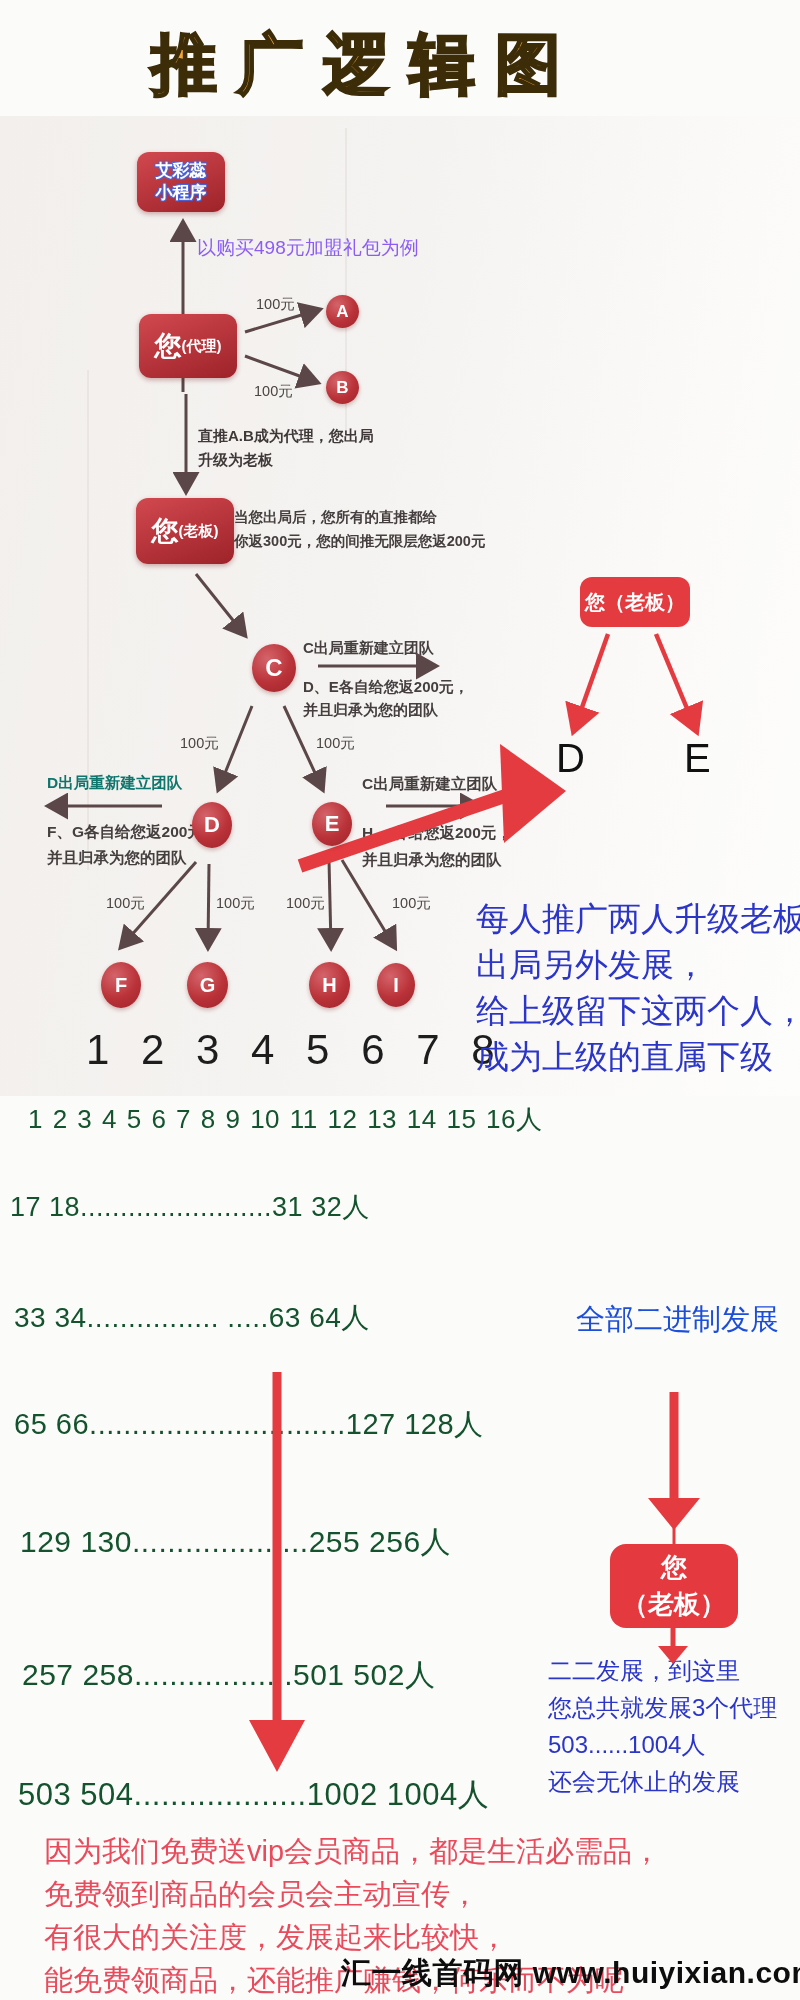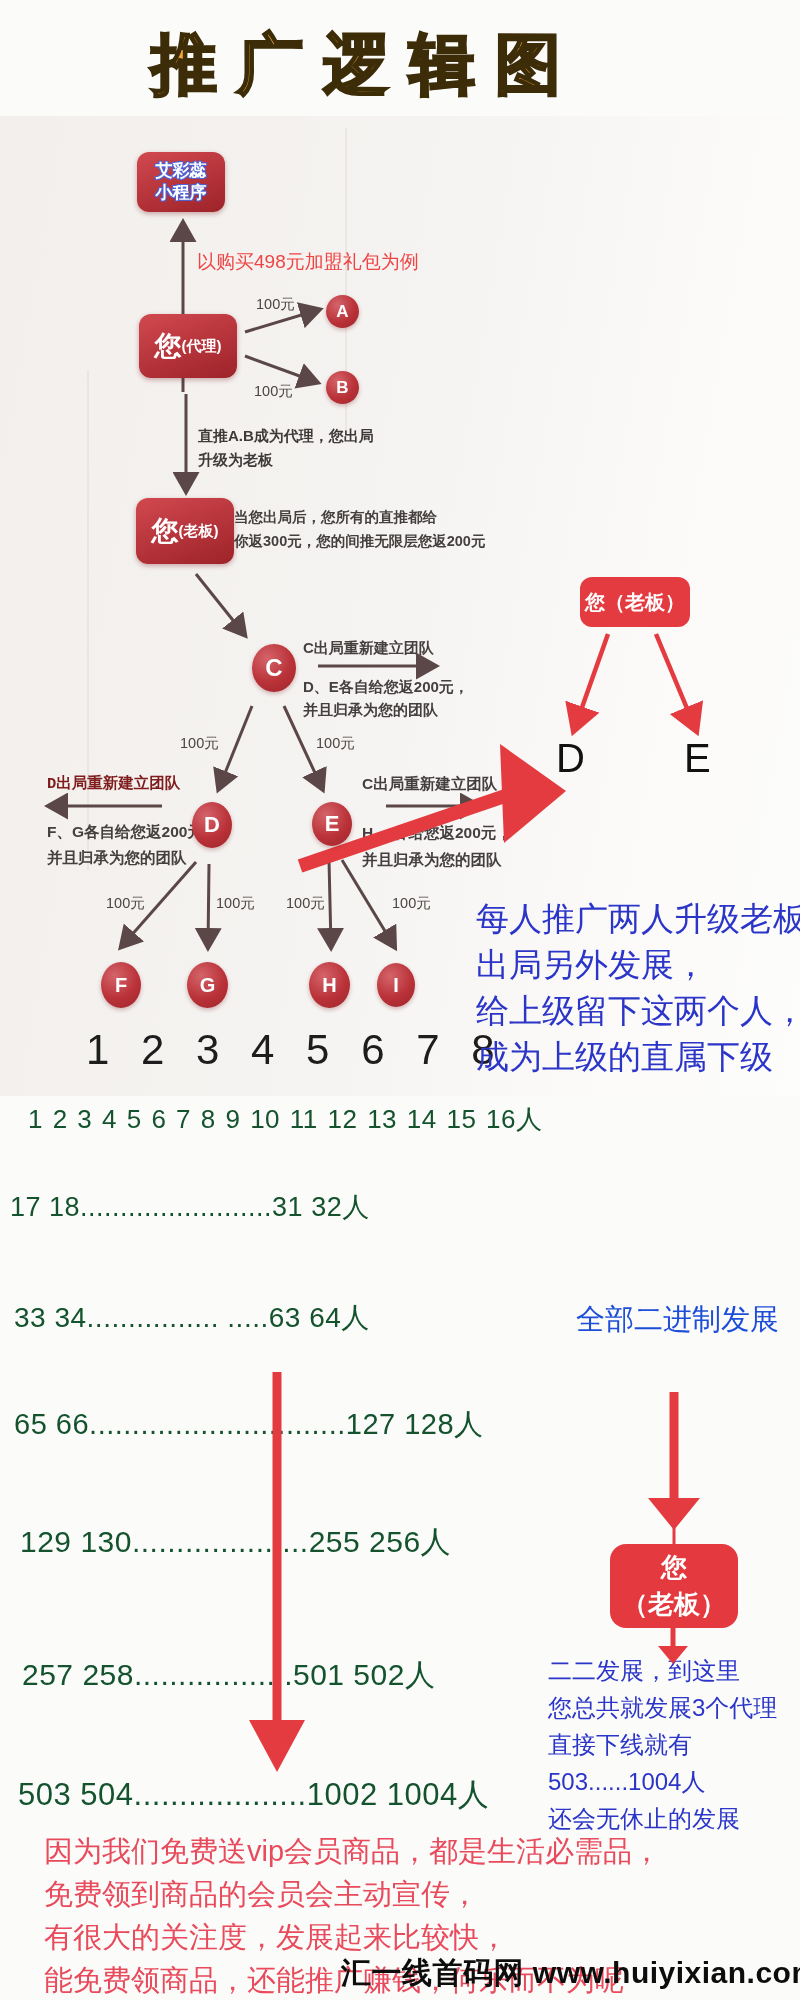--- a/index.html
+++ b/index.html
@@ -50,32 +50,32 @@
   .c-b{left:326px;top:371px;width:33px;height:33px;font-size:17px;}
   .c-c{left:252px;top:644px;width:44px;height:48px;font-size:24px;}
   .c-d{left:192px;top:802px;width:40px;height:46px;font-size:22px;}
   .c-e{left:312px;top:802px;width:40px;height:44px;font-size:22px;}
   .c-f{left:101px;top:962px;width:40px;height:46px;font-size:20px;}
   .c-g{left:187px;top:962px;width:41px;height:46px;font-size:20px;}
   .c-h{left:309px;top:962px;width:41px;height:46px;font-size:20px;}
   .c-i{left:377px;top:963px;width:38px;height:44px;font-size:20px;}
 
   .cap{position:absolute;z-index:2;color:#443e3d;white-space:nowrap;}
-  .cap-example{left:197px;top:249px;font-size:19px;color:#ef4444;}
+  .cap-example{left:197px;top:235px;font-size:19px;color:#8b5cf6;}
   .cap-agent{left:198px;top:424px;font-size:15px;line-height:24px;font-weight:bold;color:#3f3a39;}
   .cap-boss{left:234px;top:505px;font-size:14.5px;line-height:24px;font-weight:bold;color:#45403f;}
   .fee{position:absolute;z-index:2;font-size:14.5px;color:#4a4542;white-space:nowrap;text-align:right;}
   .f-a{left:256px;top:295px;} .f-b{left:254px;top:382px;}
   .f-cd{left:180px;top:734px;} .f-ce{left:316px;top:734px;}
   .f-df{left:106px;top:894px;} .f-dg{left:216px;top:894px;}
   .f-eh{left:286px;top:894px;} .f-ei{left:392px;top:894px;}
   .cap-c1{left:303px;top:639px;font-size:15px;font-weight:bold;color:#45403f;}
   .cap-c2{left:303px;top:678px;font-size:15px;font-weight:bold;color:#45403f;}
   .cap-c3{left:303px;top:701px;font-size:15px;font-weight:bold;color:#45403f;}
-  .cap-d1{left:47px;top:773px;font-size:15.5px;font-weight:bold;color:#7f1d1d;font-family:Liberation Mono, monospace;}
+  .cap-d1{left:47px;top:773px;font-size:15.5px;font-weight:bold;color:#0f766e;}
   .cap-d2{left:47px;top:822px;font-size:15.5px;font-weight:bold;color:#45403f;}
   .cap-d3{left:47px;top:848px;font-size:15.5px;font-weight:bold;color:#45403f;}
   .cap-e1{left:362px;top:774px;font-size:15.5px;font-weight:bold;color:#45403f;}
   .cap-e2{left:362px;top:823px;font-size:15.5px;font-weight:bold;color:#45403f;}
   .cap-e3{left:362px;top:850px;font-size:15.5px;font-weight:bold;color:#45403f;}
 
   .digits-row{position:absolute;left:86px;top:1026px;z-index:2;font-size:42px;color:#1d1d1d;
     word-spacing:16px;letter-spacing:2px;}
 
   .side-boss{
@@ -253,21 +253,20 @@
 <div class="binary-note">全部二进制发展</div>
 
 <div class="boss-box2">
   <div>您</div>
   <div>（老板）</div>
 </div>
 
 <div class="dev-note">
   <div>二二发展，到这里</div>
   <div>您总共就发展3个代理</div>
-  <div>直接下线就有</div>
   <div>503......1004人</div>
   <div>还会无休止的发展</div>
 </div>
 
 <div class="footer-red">
   <div>因为我们免费送vip会员商品，都是生活必需品，</div>
   <div>免费领到商品的会员会主动宣传，</div>
   <div>有很大的关注度，发展起来比较快，</div>
   <div>能免费领商品，还能推广赚钱，何乐而不为呢</div>
 </div>

